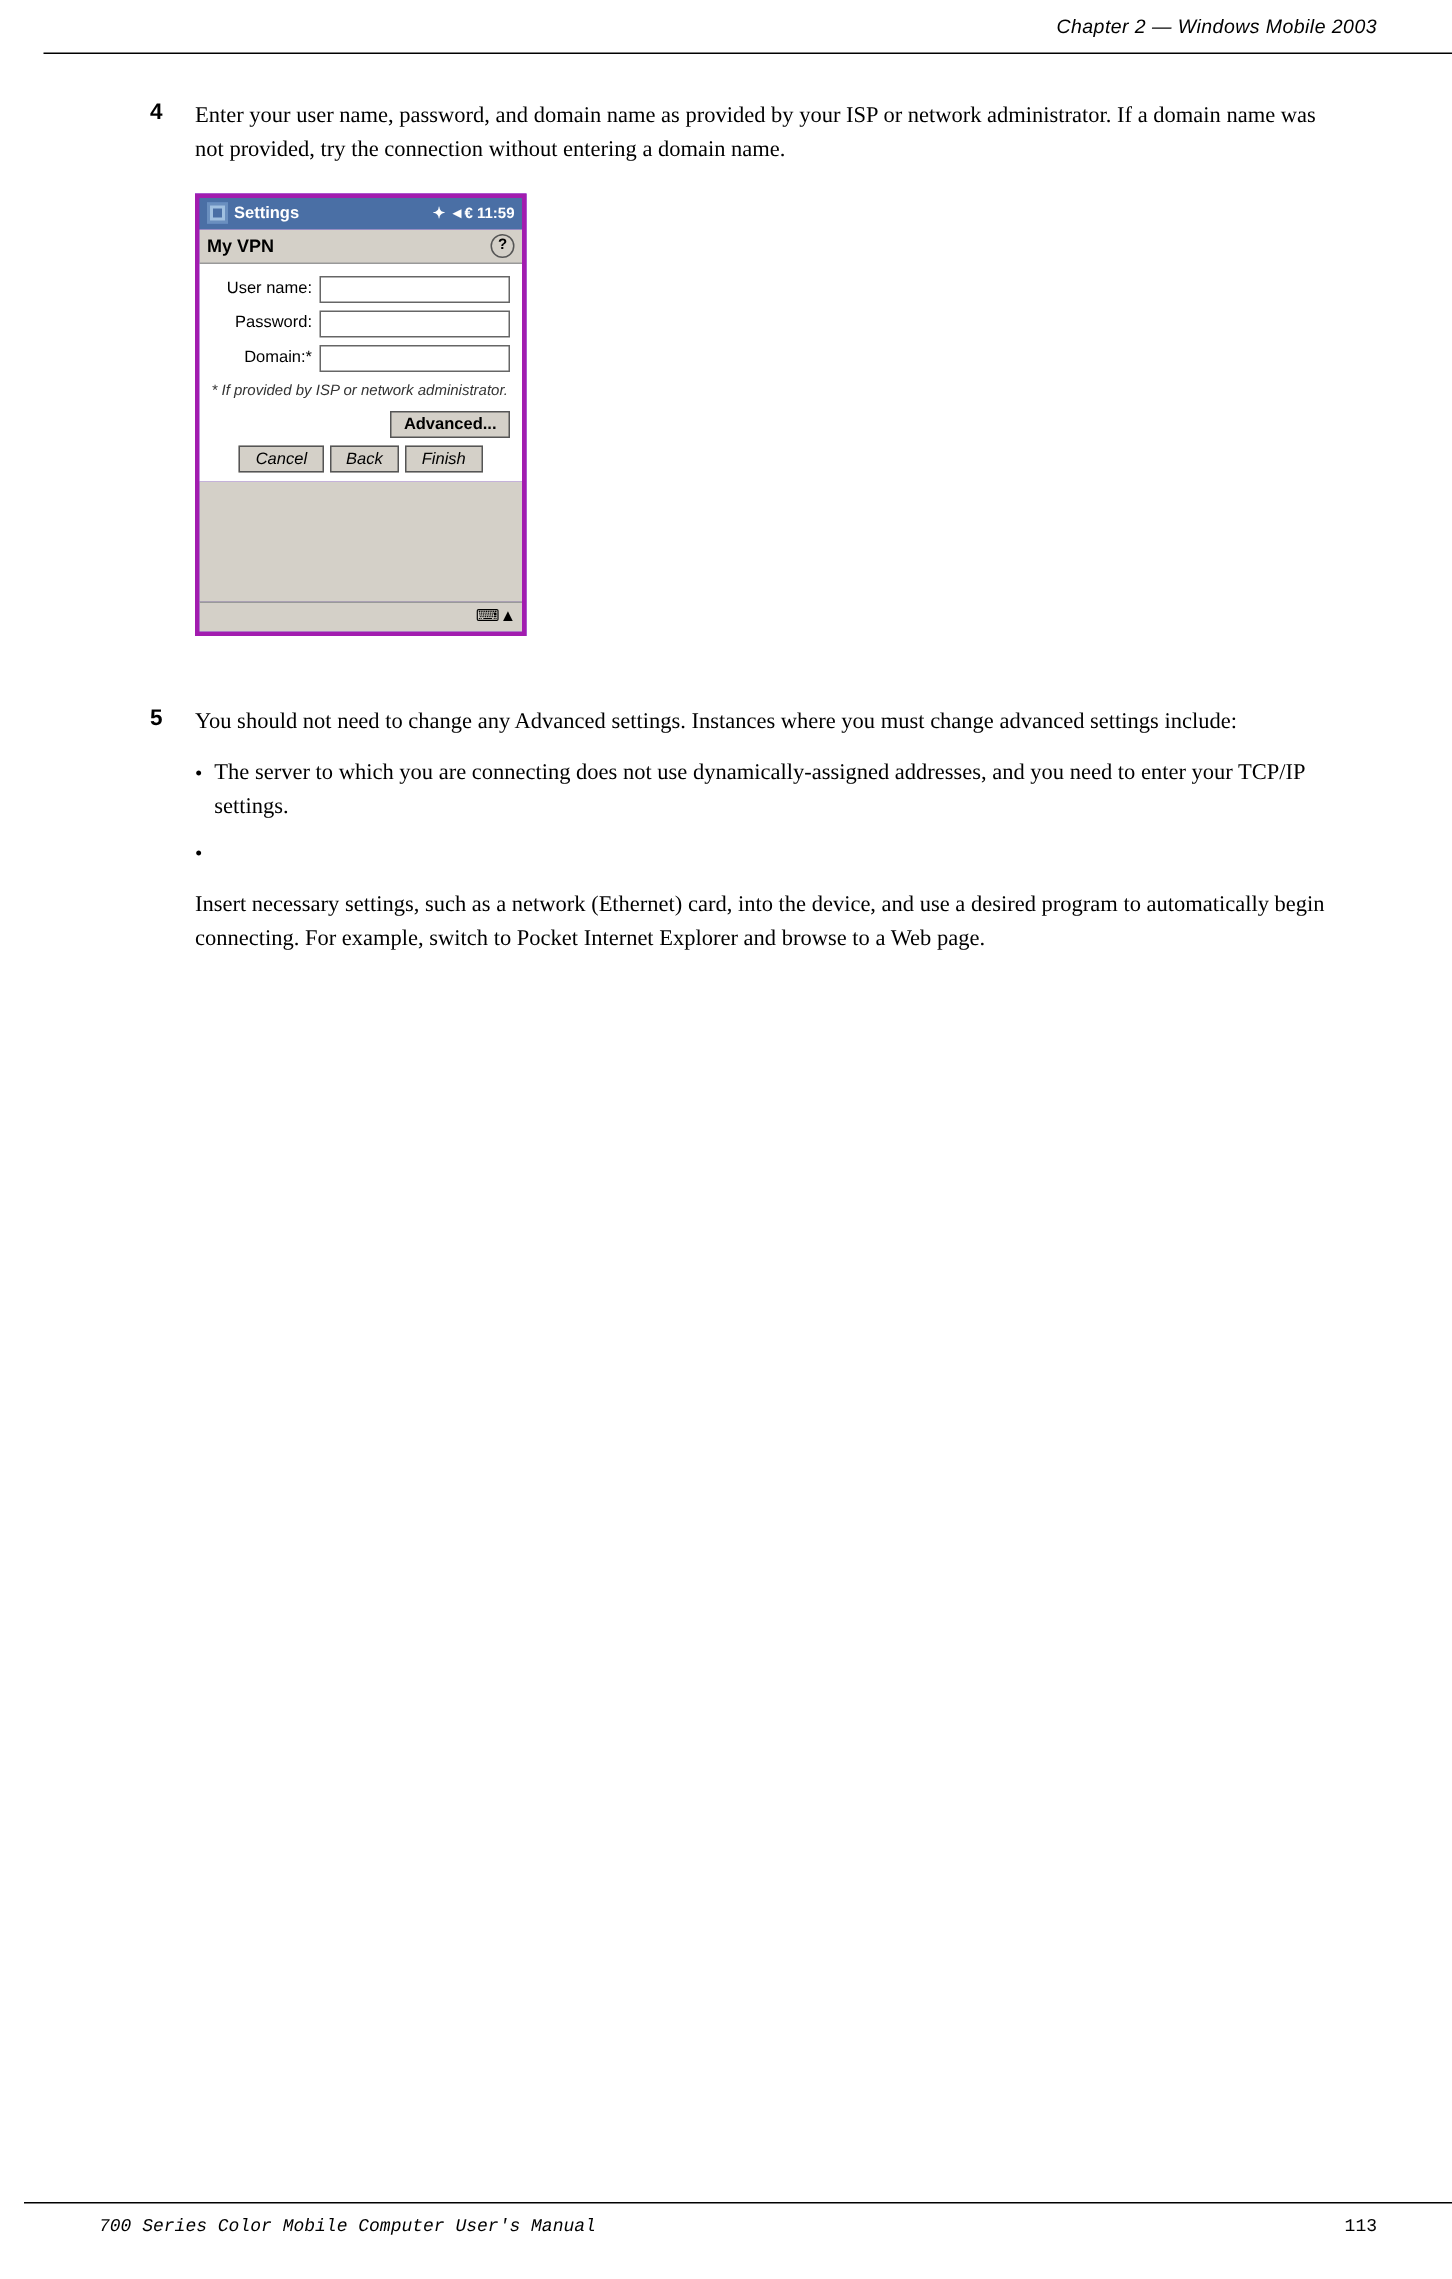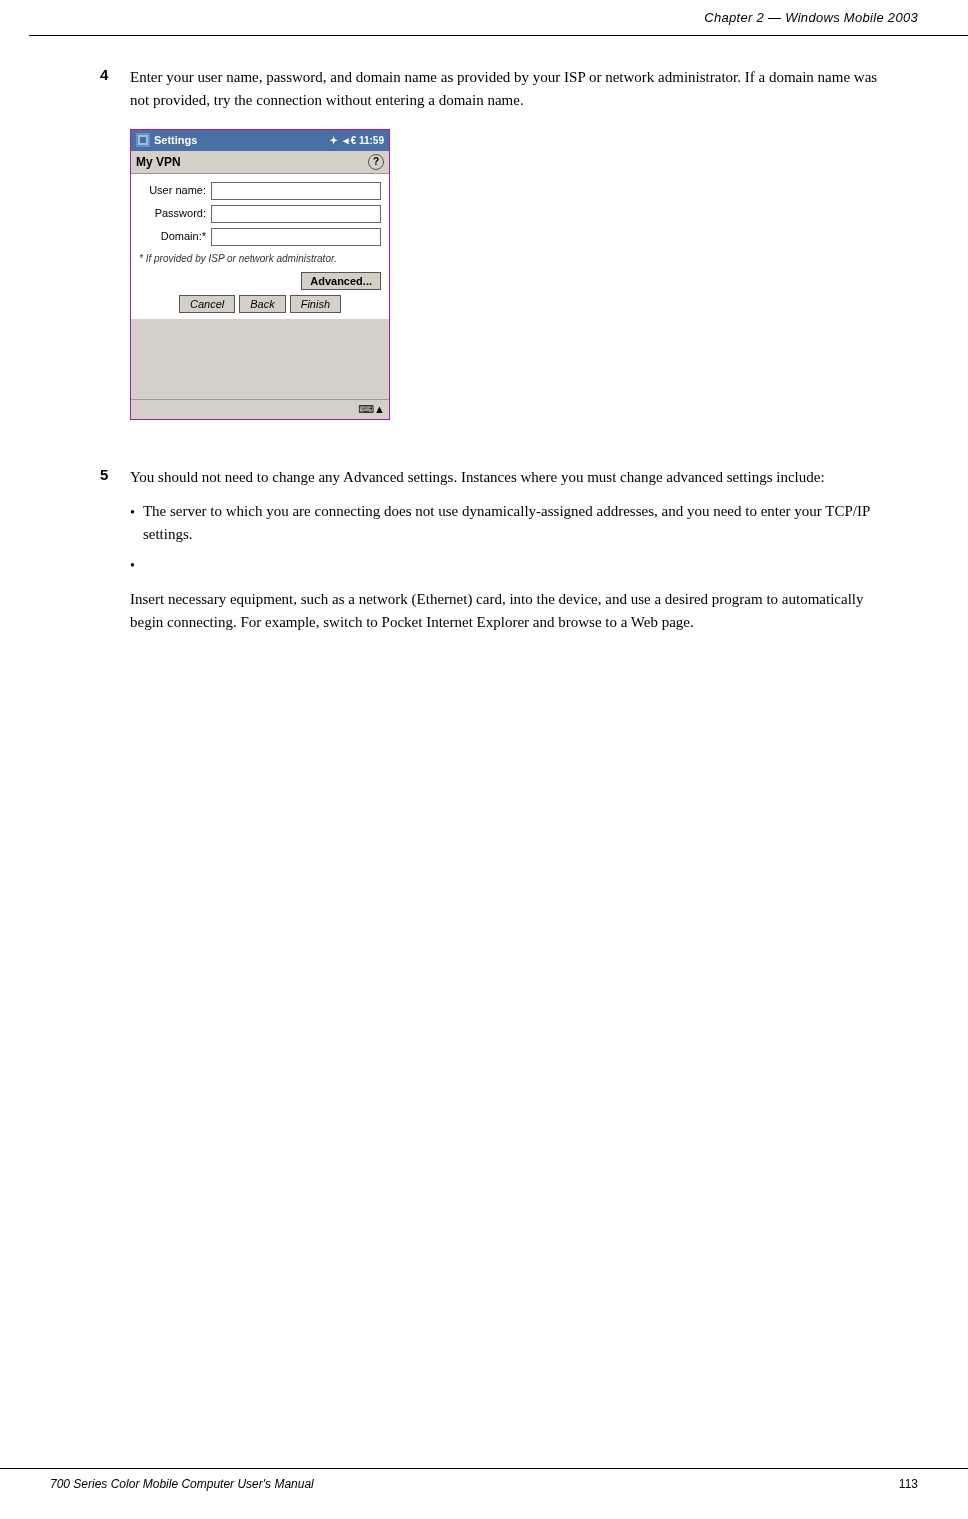--- a/index.html
+++ b/index.html
@@ -74,22 +74,22 @@
     }
 
     
     .screenshot-container {
       margin: 18px 0 18px 0;
       display: flex;
       justify-content: flex-start;
     }
 
     .screenshot-box {
-      width: 260px;
-      border: 1px solid #a21caf;
+      width: 221px;
+      border: 3px solid #a21caf;
       background: #6d28d9;
       font-family: "Arial", sans-serif;
       font-size: 11px;
     }
 
     .screenshot-titlebar {
       background: #4a6fa5;
       display: flex;
       align-items: center;
       justify-content: space-between;
@@ -272,28 +272,28 @@
     .insert-para {
       font-size: 15px;
       line-height: 1.5;
       margin-top: 12px;
     }
 
     
     .page-footer {
       position: absolute;
       bottom: 20px;
-      left: 0;
+      left: 16px;
       right: 0;
       display: flex;
       justify-content: space-between;
       align-items: center;
       padding: 8px 50px;
       border-top: 1px solid #000;
-      font-family: Liberation Sans, sans-serif;
+      font-family: Liberation Mono, monospace;
       font-size: 12px;
     }
 
     .footer-left {
       font-style: italic;
     }
 
     .footer-right {
       font-weight: normal;
     }
@@ -396,21 +396,21 @@
           <li>
             <span class="bullet-dot">•</span>
             <span>The server to which you are connecting does not use dynamically-assigned addresses, and you need to enter your TCP/IP settings.</span>
           </li>
           <li>
             <span class="bullet-dot">•</span>
           </li>
         </ul>
 
 
-        <p class="insert-para">Insert necessary equipment, such as a network (Ethernet) card, into the device, and use a desired program to automatically begin connecting. For example, switch to Pocket Internet Explorer and browse to a Web page.</p>
+        <p class="insert-para">Insert necessary settings, such as a network (Ethernet) card, into the device, and use a desired program to automatically begin connecting. For example, switch to Pocket Internet Explorer and browse to a Web page.</p>
       </div>
     </div>
 
   </div>
 
   <div class="page-footer">
     <span class="footer-left">700 Series Color Mobile Computer User's Manual</span>
     <span class="footer-right">113</span>
   </div>
 

